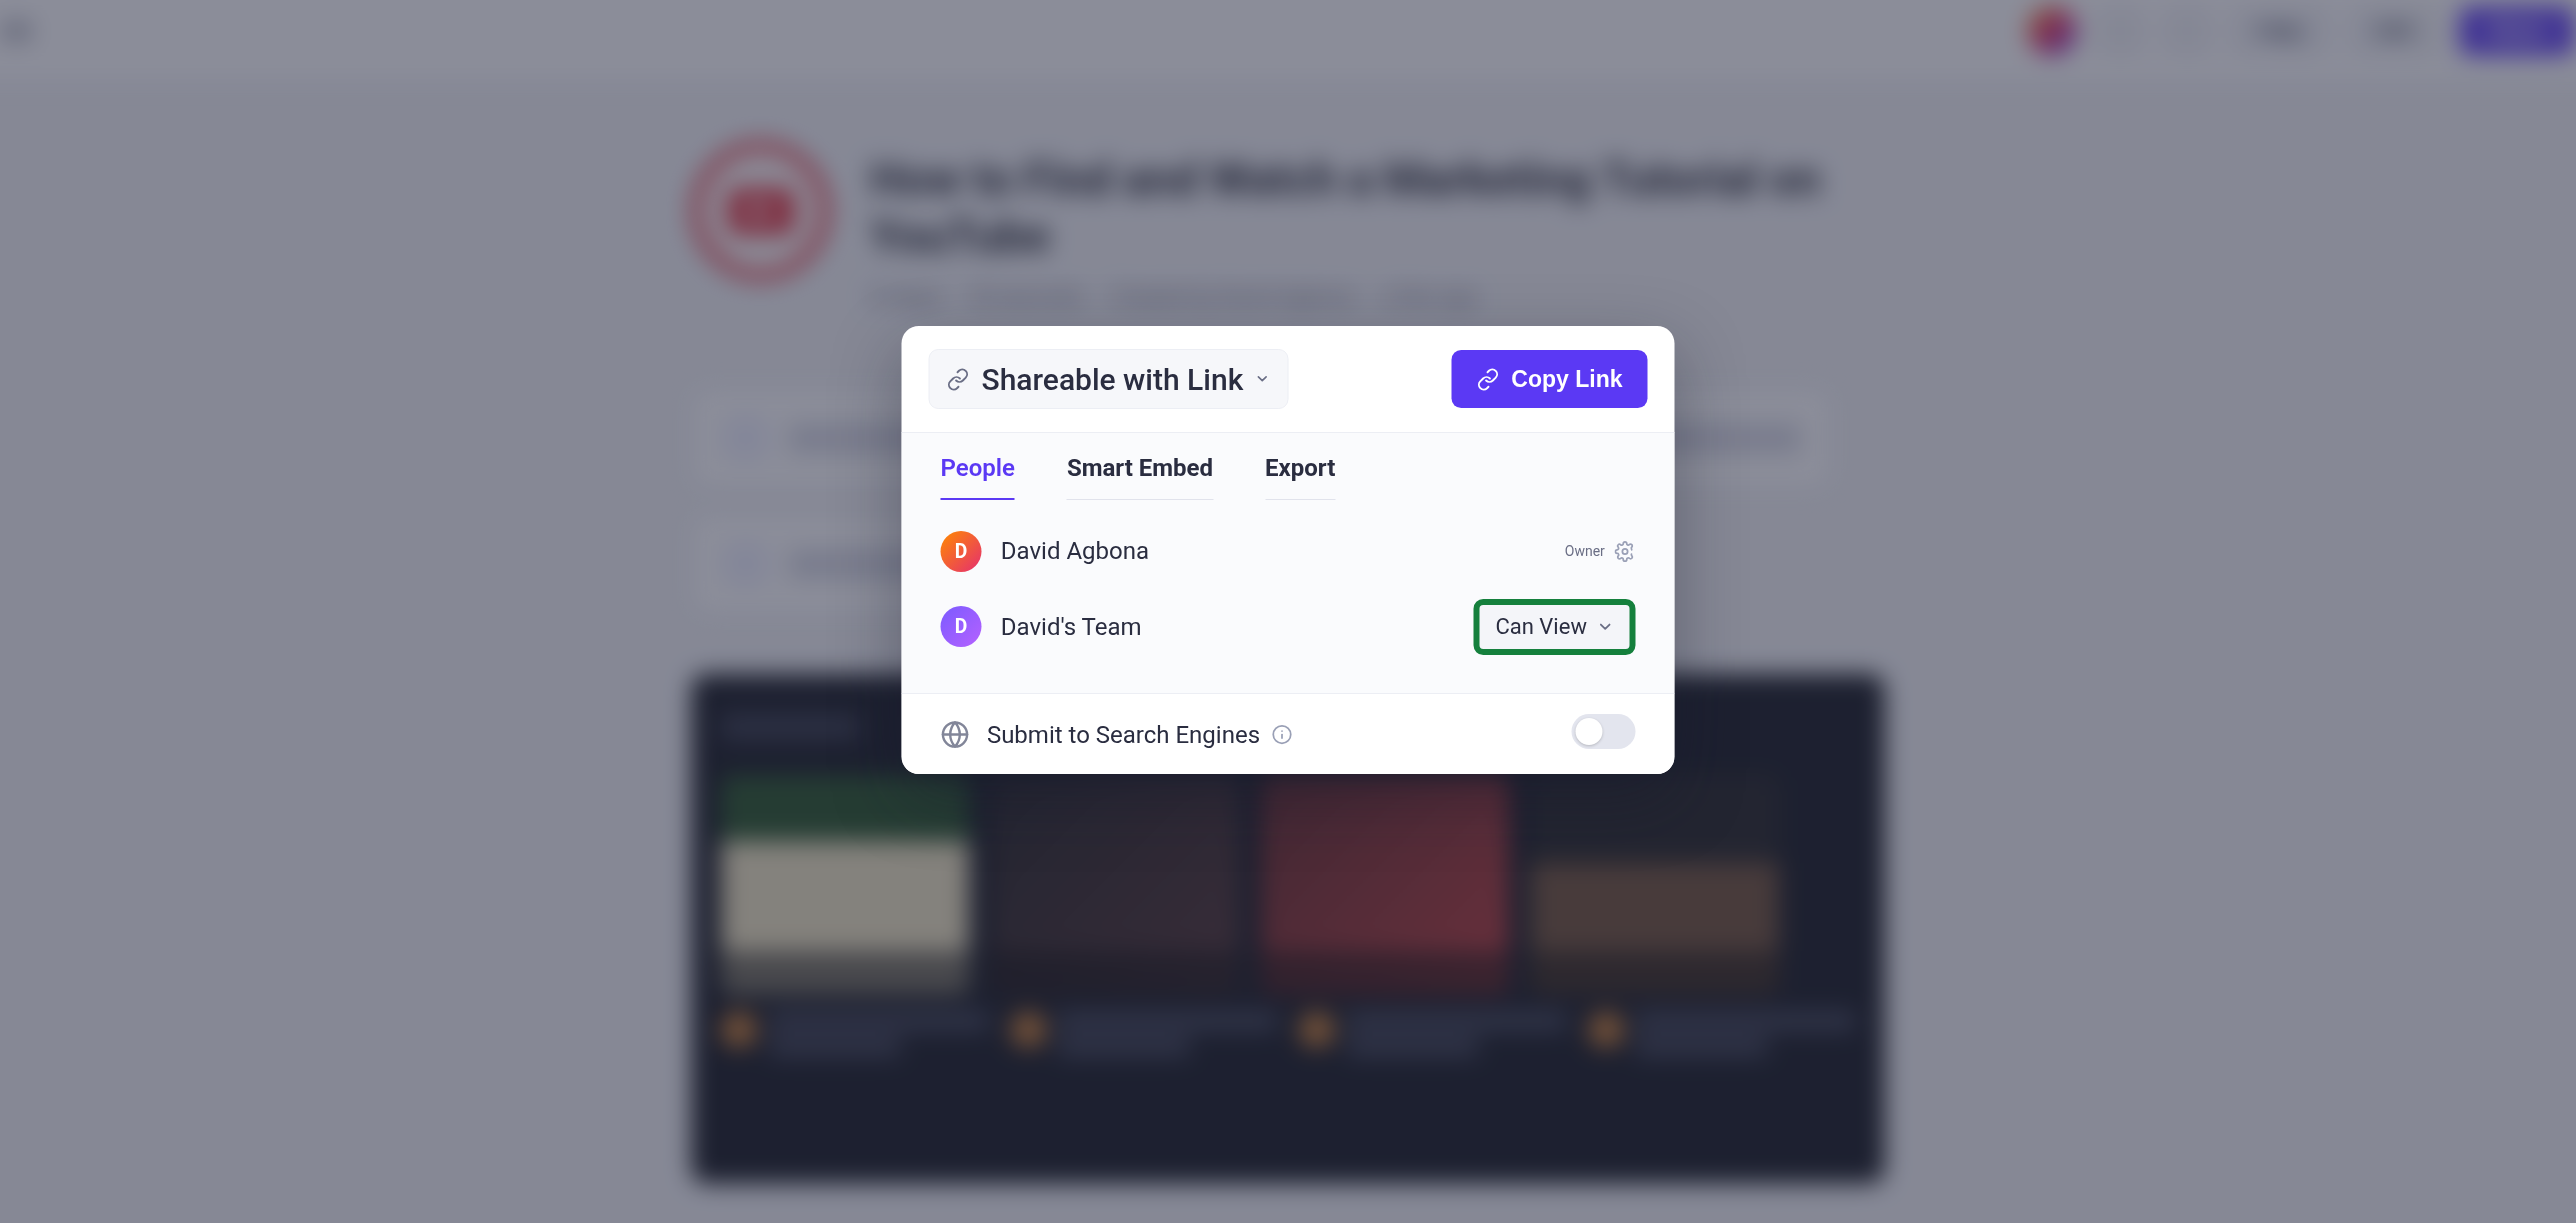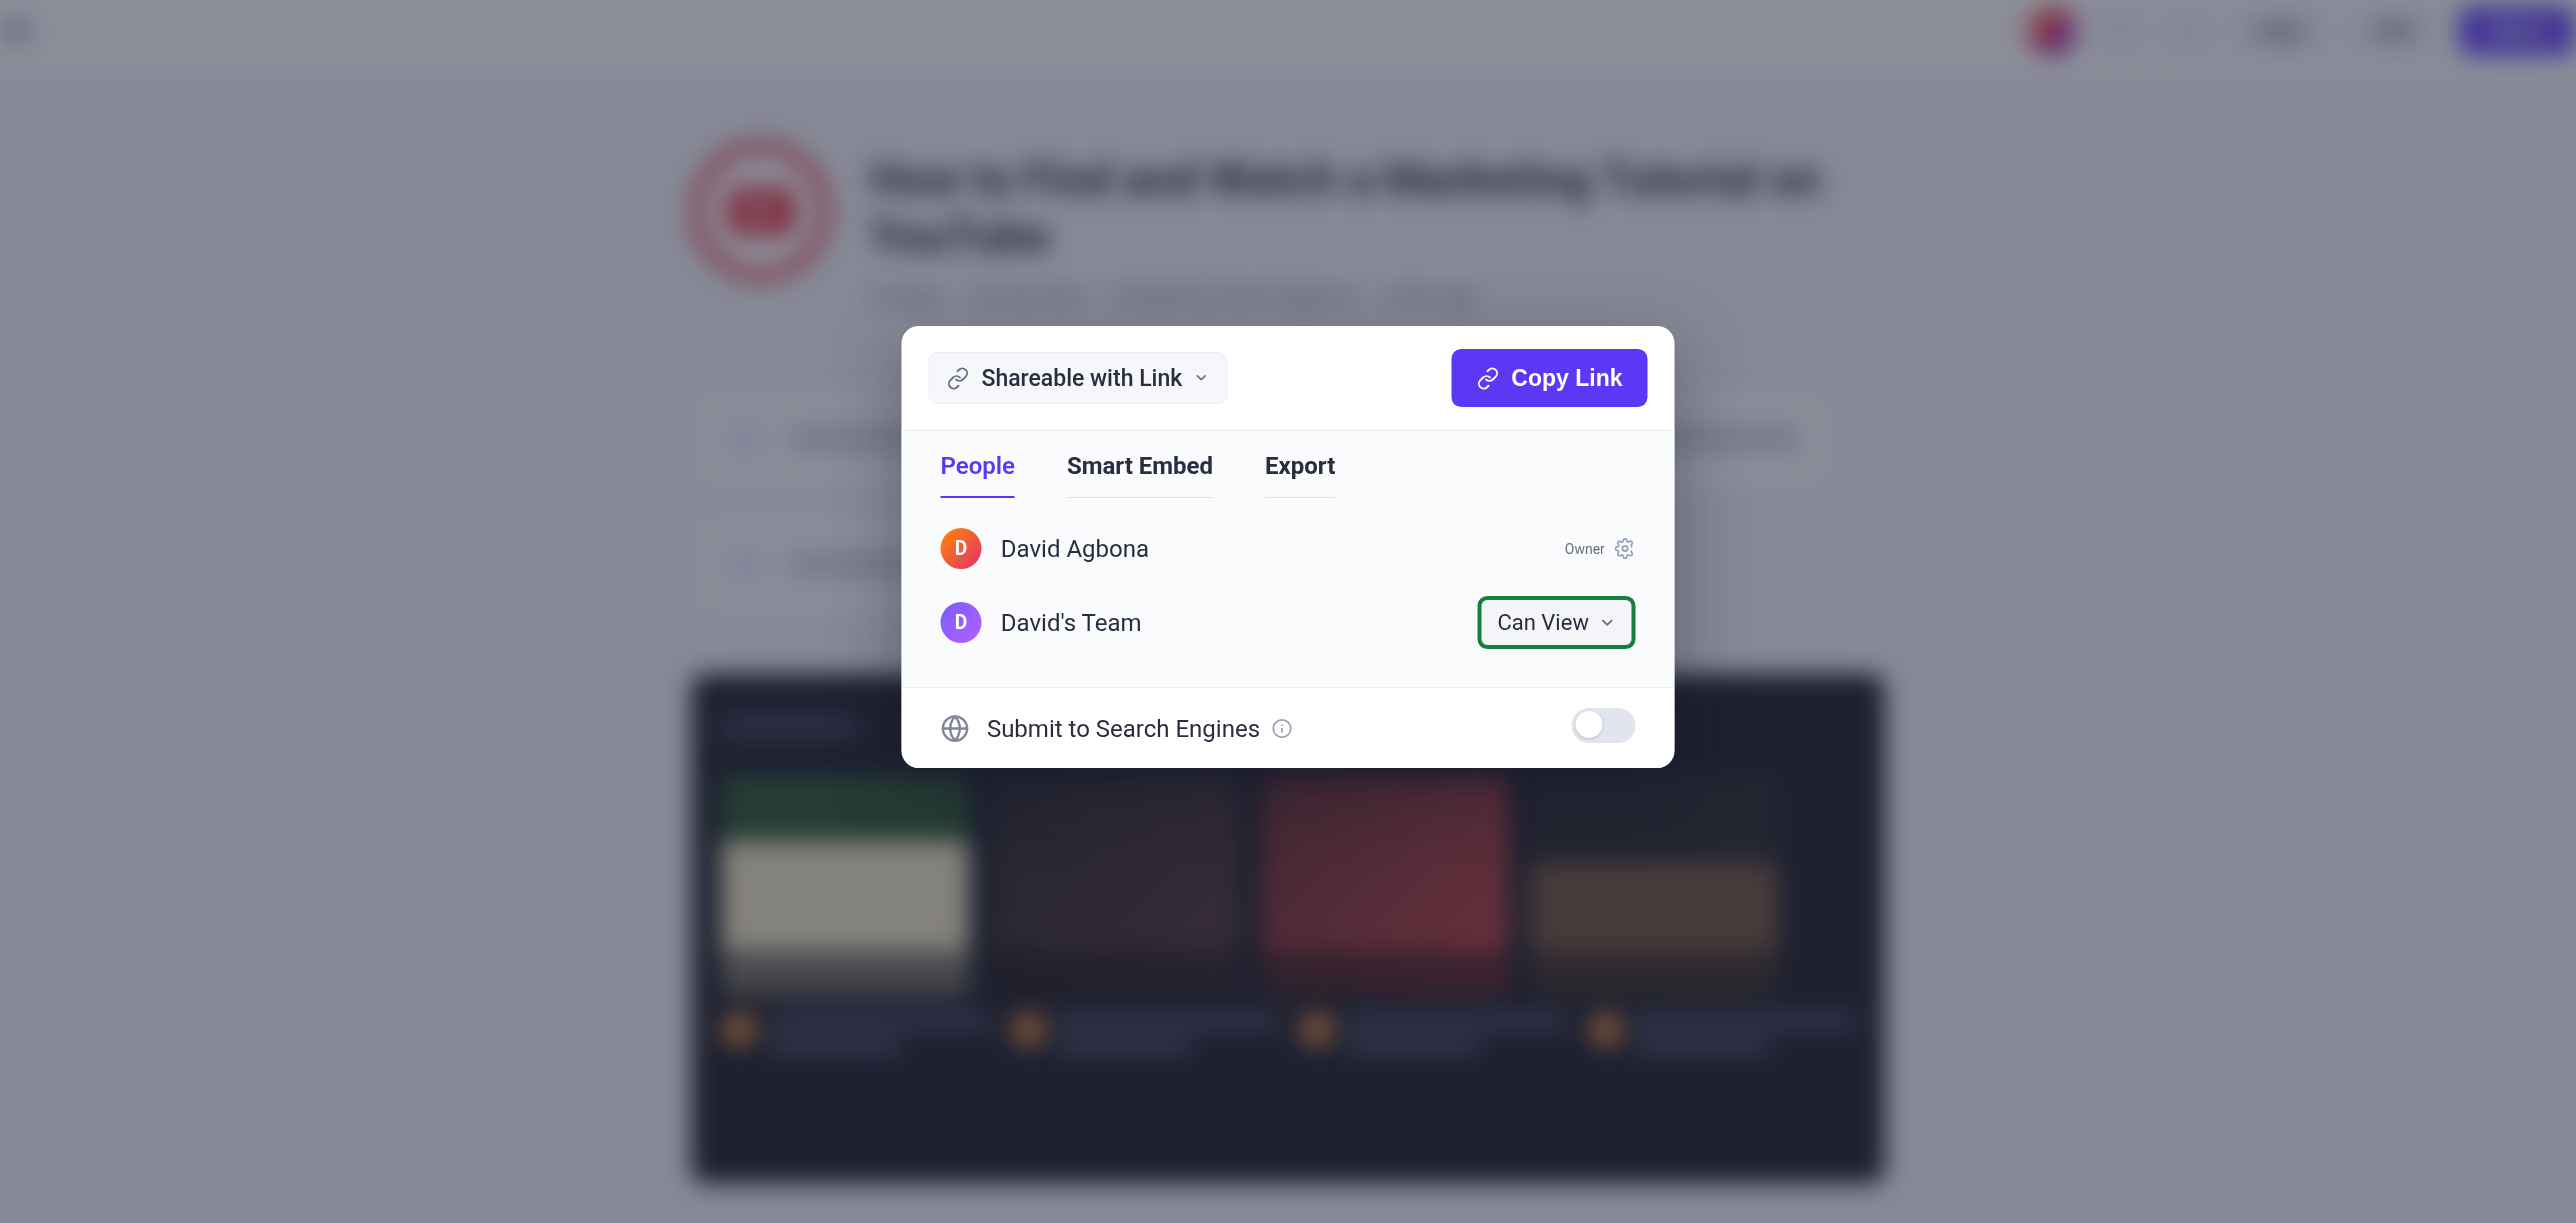--- a/index.html
+++ b/index.html
@@ -116,21 +116,21 @@
 }
 .link-chip {
   display: inline-flex;
   align-items: center;
   gap: 11.6px;
   background: #f6f7fa;
   border: 1px solid #eceef4;
   border-radius: 9.7px;
   padding: 11.6px 17.4px;
   color: #2a2d40;
-  font-size: 23px;
+  font-size: 30px;
   font-weight: 500;
   cursor: pointer;
 }
 .link-chip svg { width: 23px; height: 23px; color:#6a6e85; }
 .link-chip .chev { width: 15.5px; height: 15.5px; color:#6a6e85; }
 .copy-btn {
   display: inline-flex;
   align-items: center;
   gap: 11.6px;
   background: #5b39f4;
@@ -206,21 +206,21 @@
   gap: 9.7px;
   font-size: 14px;
   color: #6a6e85;
 }
 .role-pill.owner svg { width: 21px; height: 21px; color:#9aa0b6; }
 .perm-select {
   display: inline-flex;
   align-items: center;
   gap: 9.7px;
   background: #f4f5f9;
-  border: 4px solid #15803d;
+  border: 6px solid #15803d;
   border-radius: 9.7px;
   padding: 9.7px 15.5px;
   font-size: 22px;
   color: #2a2d40;
   cursor: pointer;
 }
 .perm-select svg { width: 17.4px; height: 17.4px; color:#6a6e85; }
 
 .modal-foot {
   border-top: 1px solid #eceef4;

